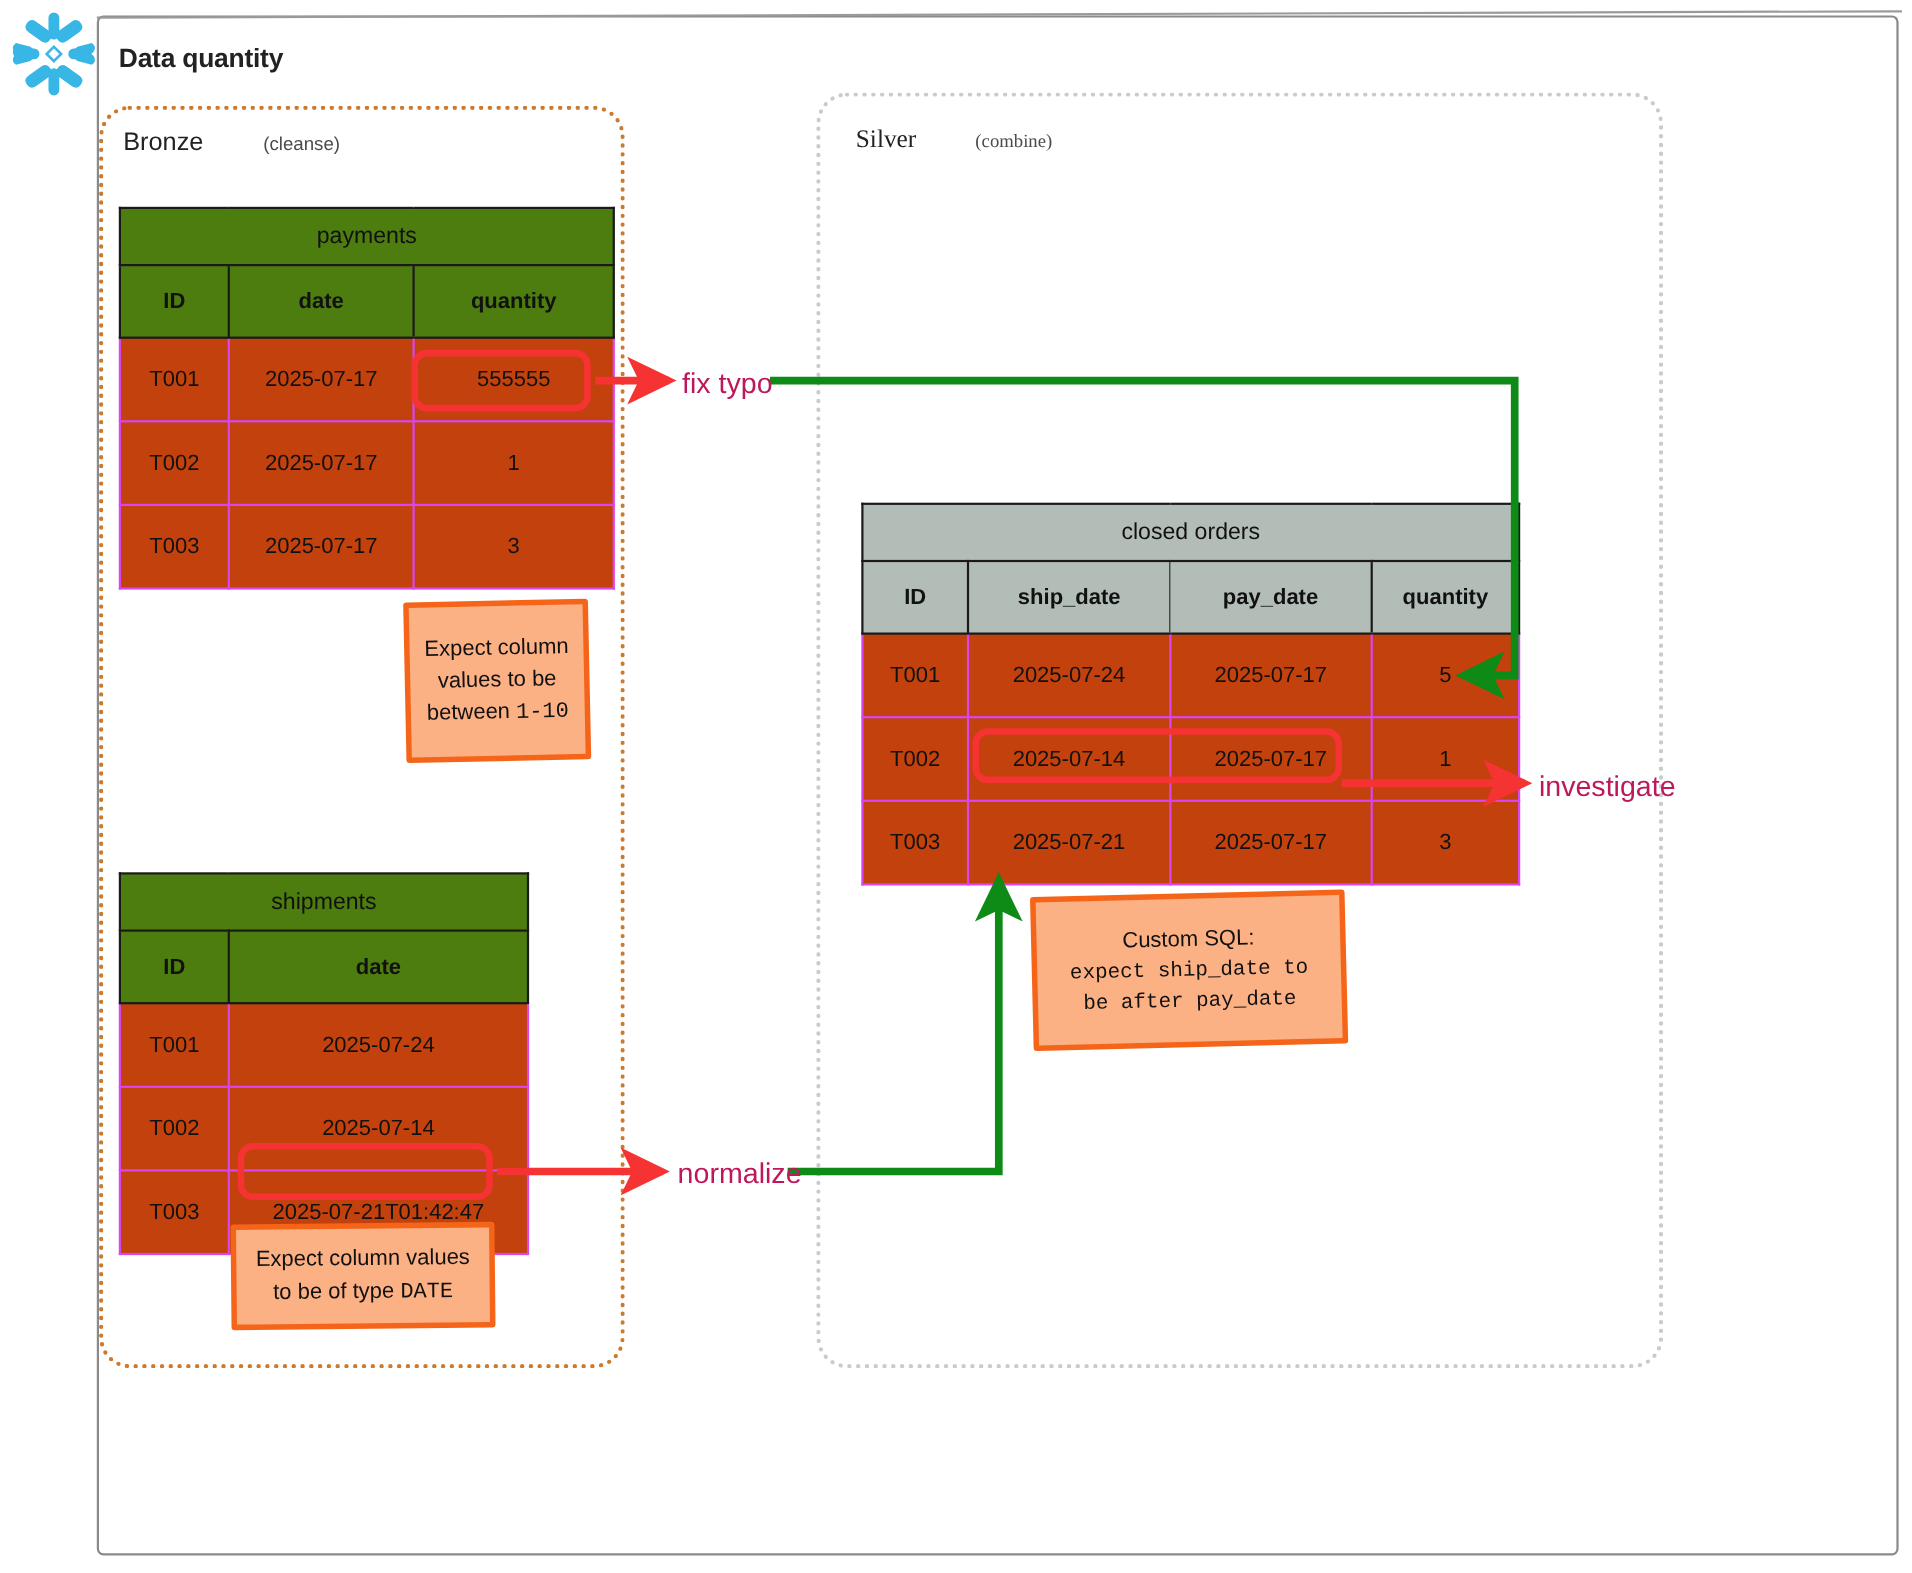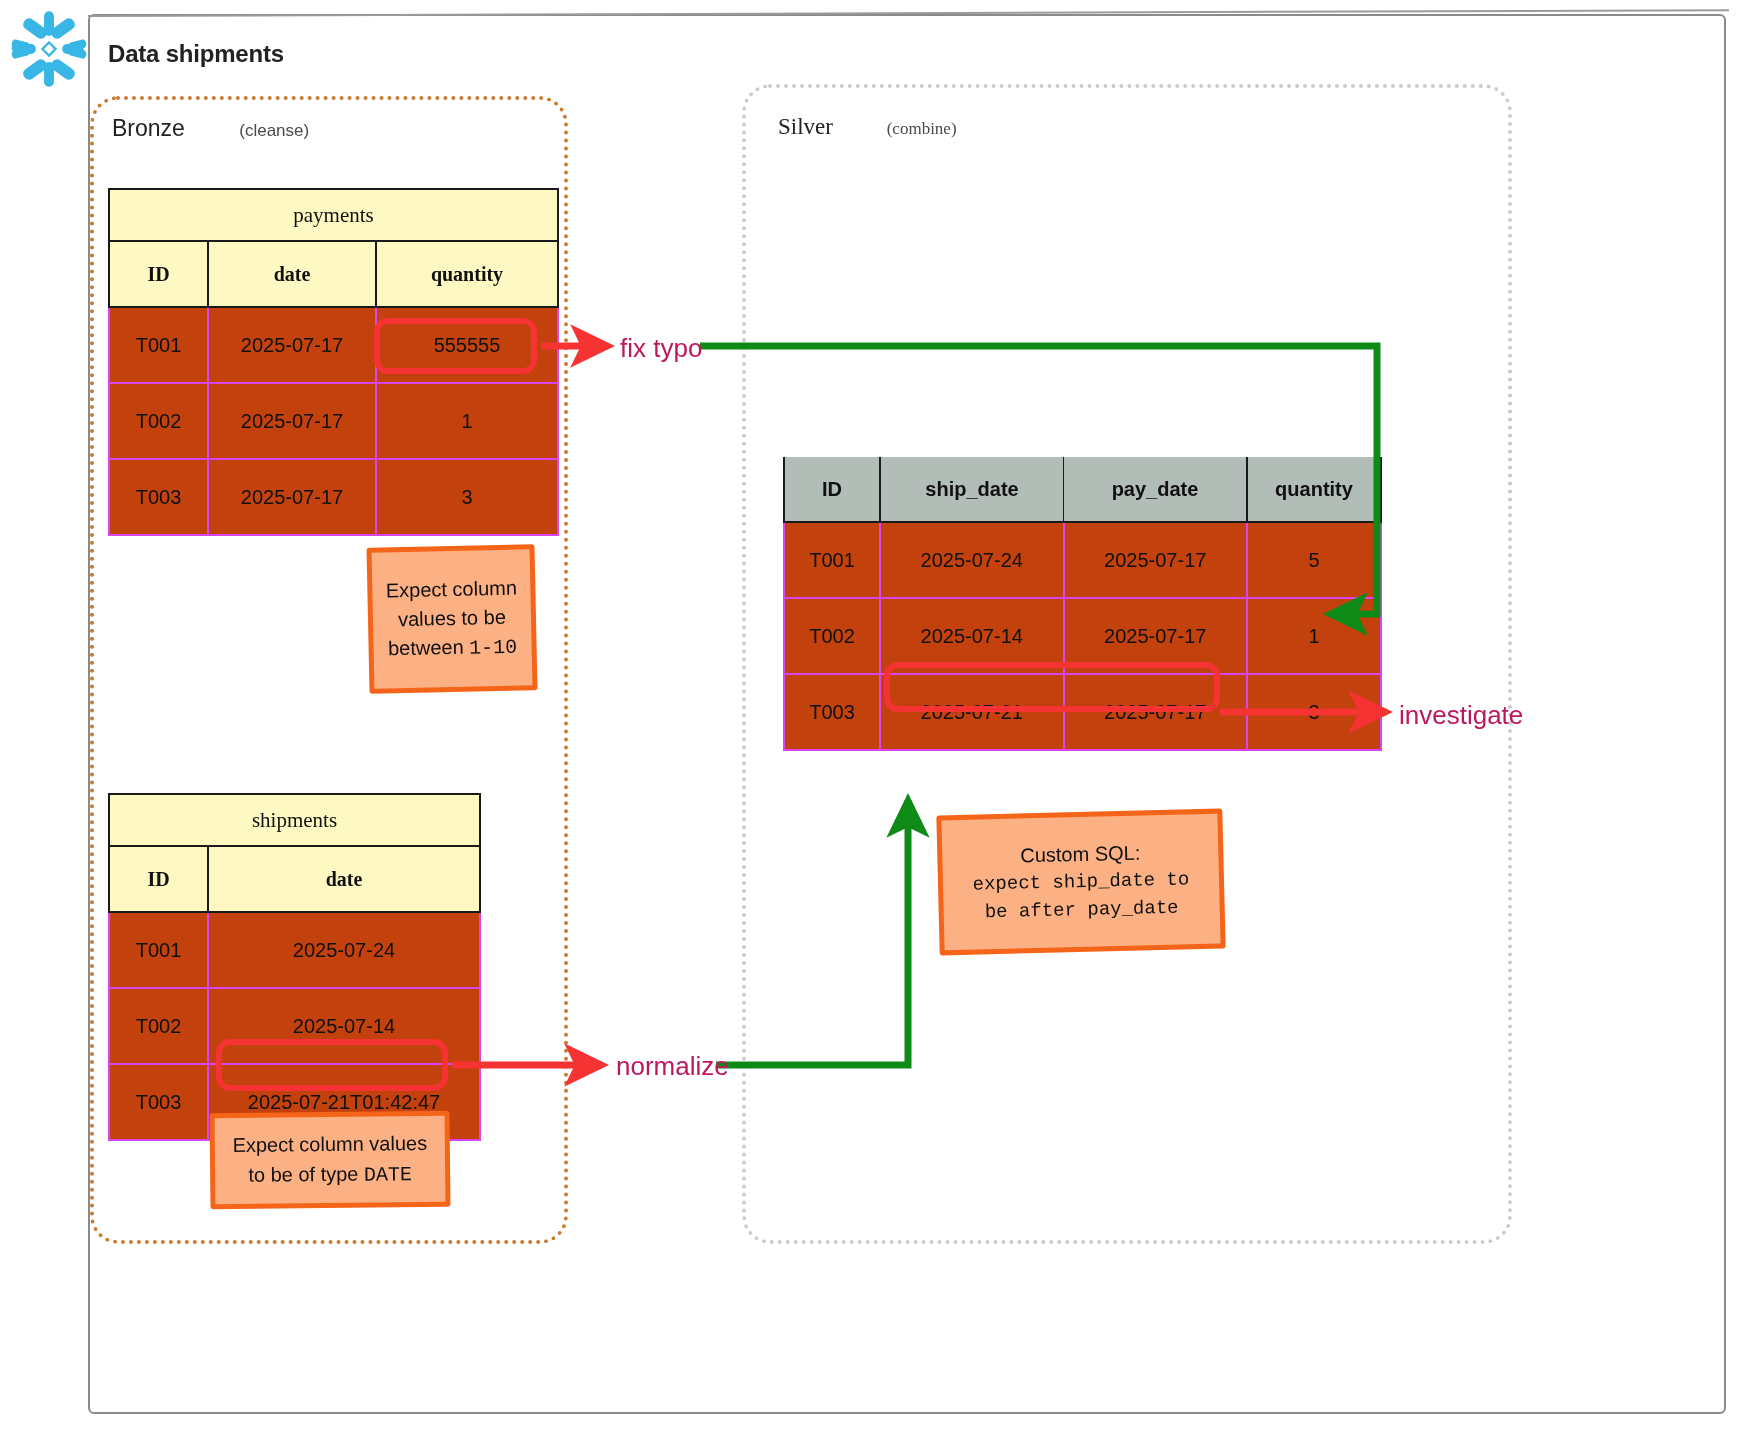--- a/index.html
+++ b/index.html
@@ -49,21 +49,21 @@
   .tbl td,.tbl th{border:1px solid #8d8d8d;text-align:center;color:#111;}
   .tbl .title-row td{font-size:21px;font-weight:normal;height:48px;
        border:2px solid #1a1a1a;}
   .tbl .head-row td{font-size:20px;font-weight:bold;height:62px;
        border-left:2px solid #1a1a1a;border-right:2px solid #1a1a1a;
        border-top:0;border-bottom:2px solid #1a1a1a;}
   .tbl .head-row td.inner{border-left:1.5px solid #1a1a1a;border-right:1.5px solid #1a1a1a;}
   .tbl .body-row td{font-size:20px;height:72px;background:#c2410c;
        border:2px solid #d946ef;}
 
-  .bronze-fill{background:#fef9c3;font-family:Liberation Serif, serif;}
+  .bronze-fill{background:#4d7c0f;}
   .silver-fill{background:#b3bdb8;}
 
   
   #tbl-payments{left:108px;top:188px;}
   #tbl-payments .c-id{width:95px;}
   #tbl-payments .c-date{width:164px;}
   #tbl-payments .c-qty{width:178px;}
 
   
   #tbl-shipments{left:108px;top:765px;margin-top:28px;}
@@ -139,21 +139,21 @@
     <rect x="66" y="44" width="26" height="12" rx="6"></rect>
     <path d="M92 38 q6 4 2 10 l-10 6 q-6 4 -10 -2 q-4 -6 2 -10 z"></path>
     <path d="M92 62 q6 -4 2 -10 l-10 -6 q-6 -4 -10 2 q-4 6 2 10 z"></path>
 
     <path d="M50 40 l10 10 l-10 10 l-10 -10 z"></path>
   </g>
   <path d="M50 44 l6 6 l-6 6 l-6 -6 z" fill="#ffffff"></path>
 </svg>
 
 <div id="warehouse-frame"></div>
-<div id="warehouse-title">Data shipments</div>
+<div id="warehouse-title">Data quantity</div>
 
 <div class="zone" id="zone-bronze"></div>
 <div class="zone-label" id="zone-bronze-label">
   <span>Bronze</span>
   <span class="sub">(cleanse)</span>
 </div>
 
 <div class="zone" id="zone-silver"></div>
 <div class="zone-label" id="zone-silver-label">
   <span>Silver</span>
@@ -209,20 +209,23 @@
   <tr class="body-row">
     <td>T003</td>
     <td>2025-07-21T01:42:47</td>
   </tr>
 </tbody>
   </table>
 <div class="redbox" id="redbox-shipments-date"></div>
 
 <table class="tbl" id="tbl-closed">
   <tbody>
+      <tr class="title-row">
+    <td class="silver-fill" colspan="4">closed orders</td>
+  </tr>
   <tr class="head-row">
     <td class="silver-fill c-id">ID</td>
     <td class="silver-fill c-ship inner">ship_date</td>
     <td class="silver-fill c-pay inner">pay_date</td>
     <td class="silver-fill c-qty">quantity</td>
   </tr>
   <tr class="body-row">
     <td>T001</td>
     <td>2025-07-24</td>
     <td>2025-07-17</td>

